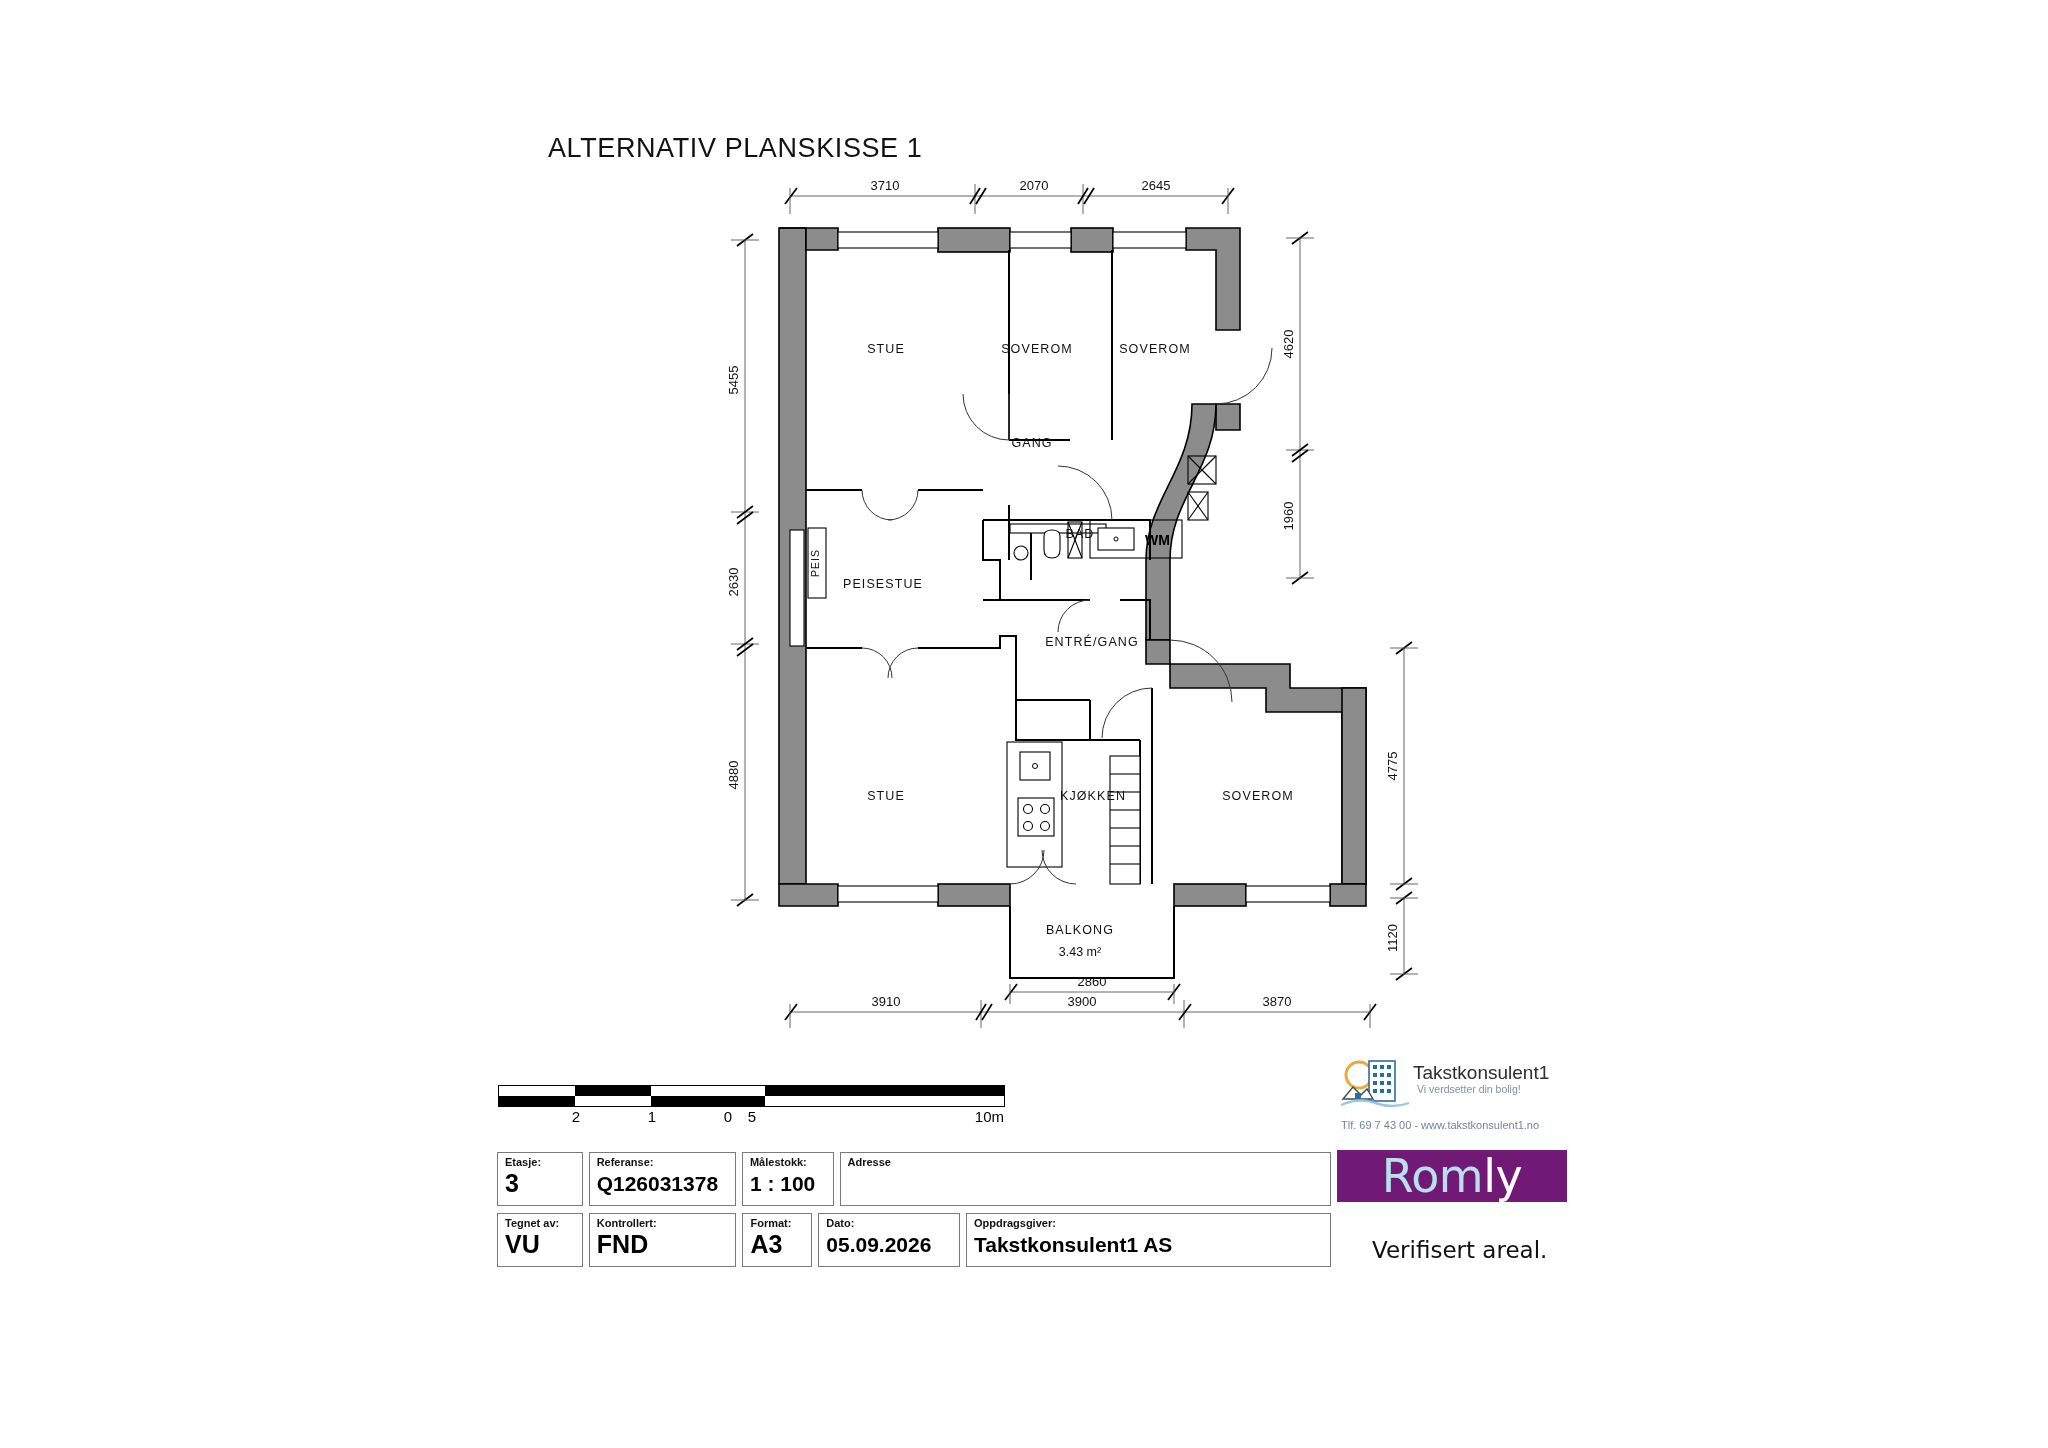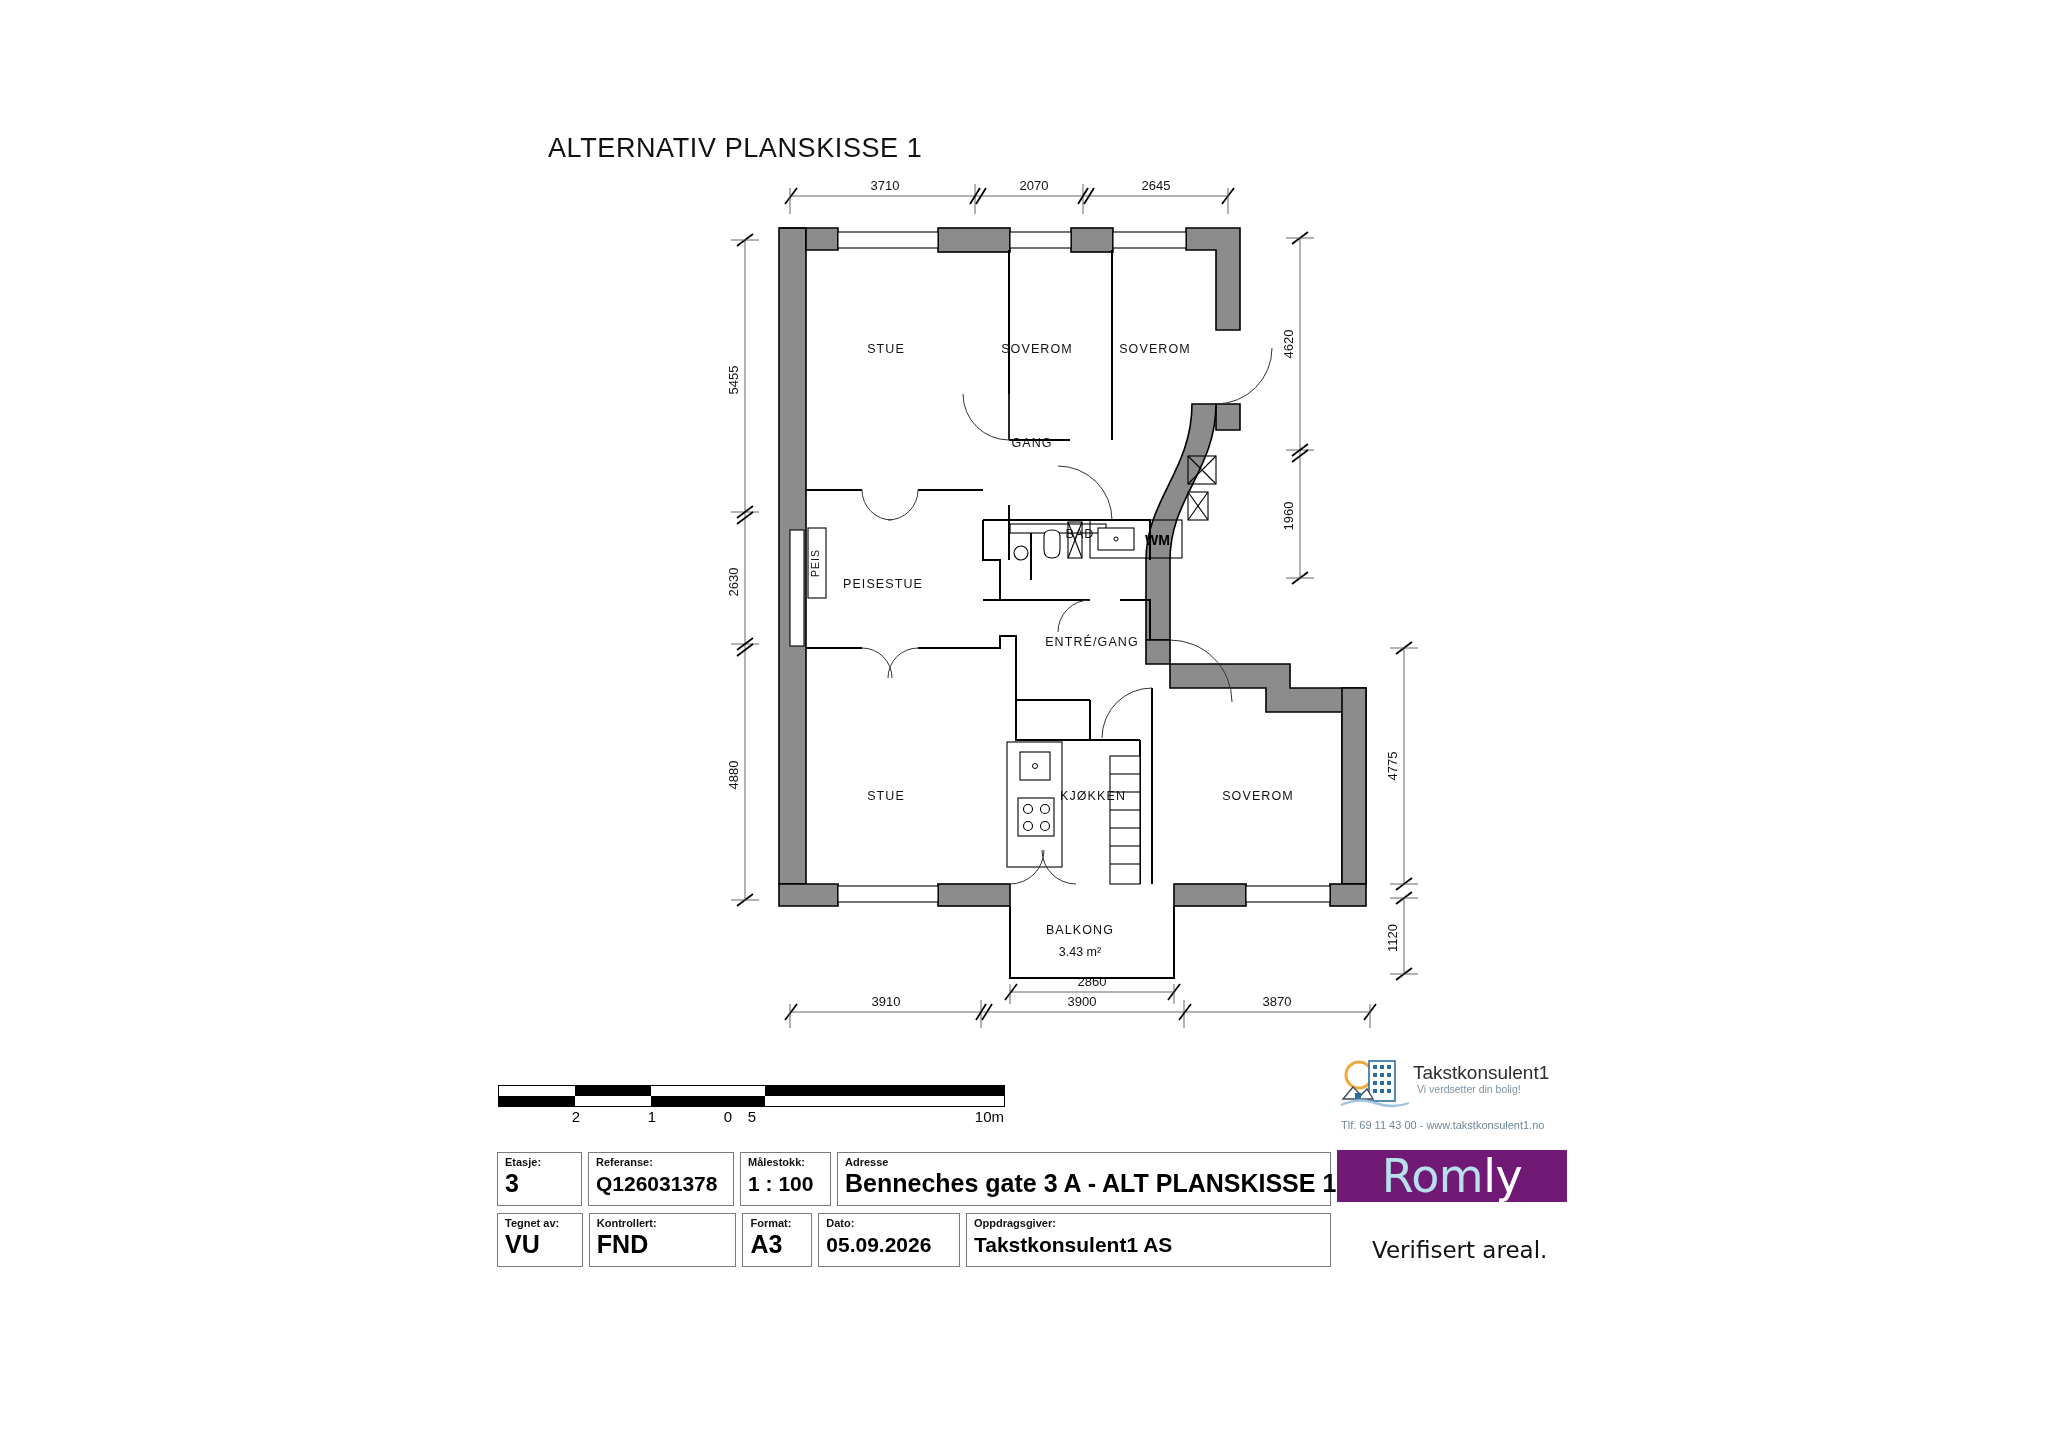--- a/index.html
+++ b/index.html
@@ -487,21 +487,20 @@
       <div class="tb-cell w-ref">
         <div class="tb-label">Referanse:</div>
         <div class="tb-value small">Q126031378</div>
       </div>
       <div class="tb-cell w-mal">
         <div class="tb-label">Målestokk:</div>
         <div class="tb-value small">1 : 100</div>
       </div>
       <div class="tb-cell w-adr">
         <div class="tb-label">Adresse</div>
-        <div class="tb-value">Benneches gate 3 A - ALT PLANSKISSE 1</div>
       </div>
     </div>
     <div class="tb-row">
       <div class="tb-cell w-tegnet">
         <div class="tb-label">Tegnet av:</div>
         <div class="tb-value">VU</div>
       </div>
       <div class="tb-cell w-kontr">
         <div class="tb-label">Kontrollert:</div>
         <div class="tb-value">FND</div>
@@ -539,20 +538,20 @@
           <rect x="41" y="32" width="4" height="4"></rect>
           <rect x="48" y="32" width="4" height="4"></rect>
       </g>
       <path d="M 4,42 L 14,30 L 22,38 L 28,32 L 34,42 Z" fill="#fff" stroke="#3d4b57" stroke-width="1.4"></path>
       <rect x="16" y="36" width="6" height="6" fill="#2b6e9e"></rect>
       <path d="M 2,48 q 18,-8 34,-2 q 18,6 34,0" fill="none" stroke="#9cc6e0" stroke-width="2.4"></path>
     </svg>
     <div id="takst-name">Takstkonsulent1</div>
     <div id="takst-tag">Vi verdsetter din bolig!</div>
   </div>
-  <div id="takst-contact">Tlf. 69 11 43 00 - www.takstkonsulent1.no</div>
+  <div id="takst-contact">Tlf. 69 7 43 00 - www.takstkonsulent1.no</div>
 
   <div id="romly-box">
     <div id="romly-word"><span class="lt">Rom</span><span class="wh">ly</span></div>
   </div>
   <div id="romly-sub">Verifisert areal.</div>
 
 </div>
 
 </body></html>

